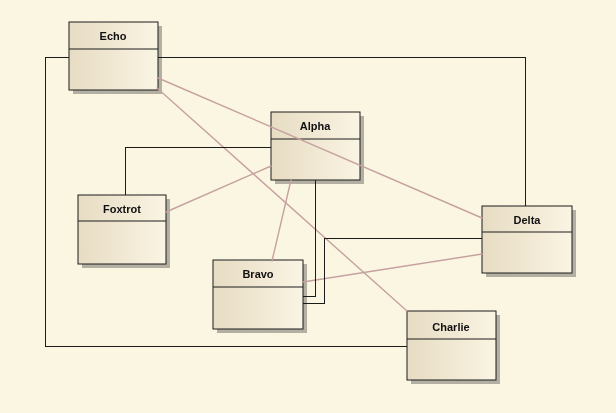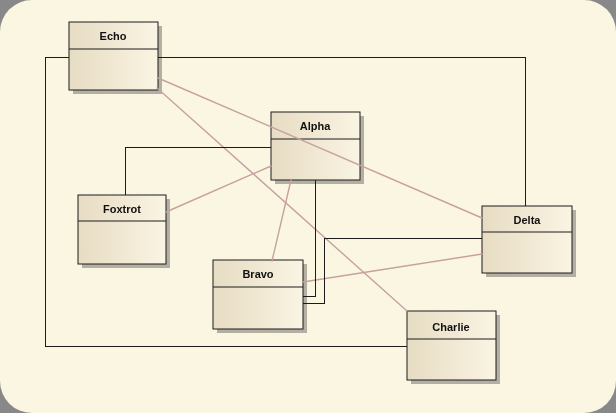--- a/index.html
+++ b/index.html
@@ -6,21 +6,20 @@
     margin: 0;
     padding: 0;
     background: #888;
   }
   #stage {
     position: relative;
     width: 616px;
     height: 413px;
     overflow: hidden;
     font-family: "Liberation Sans", sans-serif;
-    border-radius: 32px;
   }
   svg { display: block; }
   .node-label {
     font-family: "Liberation Sans", sans-serif;
     font-size: 11px;
     font-weight: bold;
     fill: #101010;
   }
   .node-rect { stroke-width: 1; }
   .divider { stroke-width: 1; }

